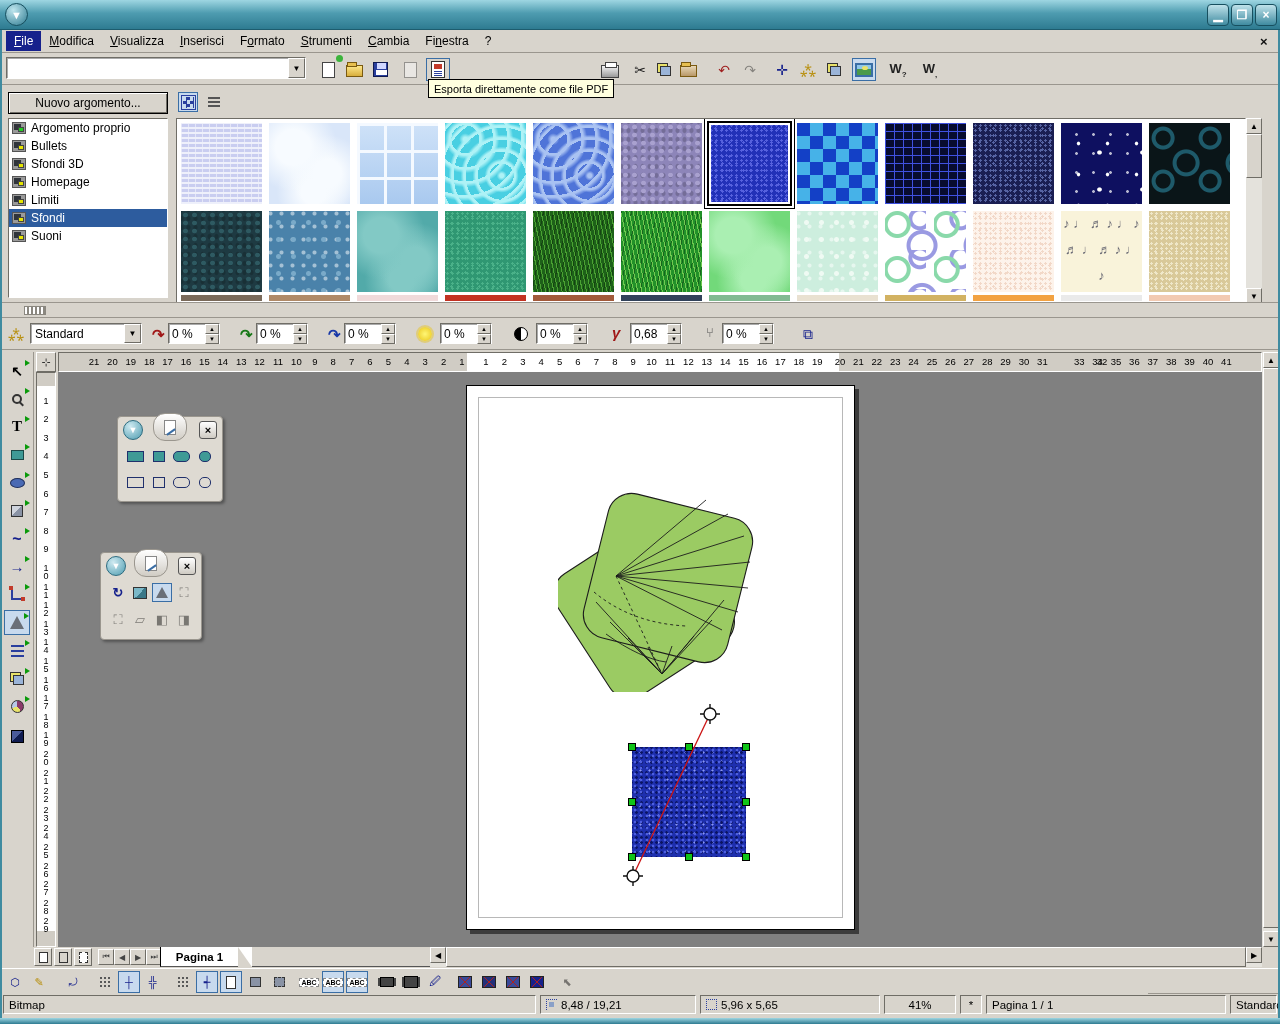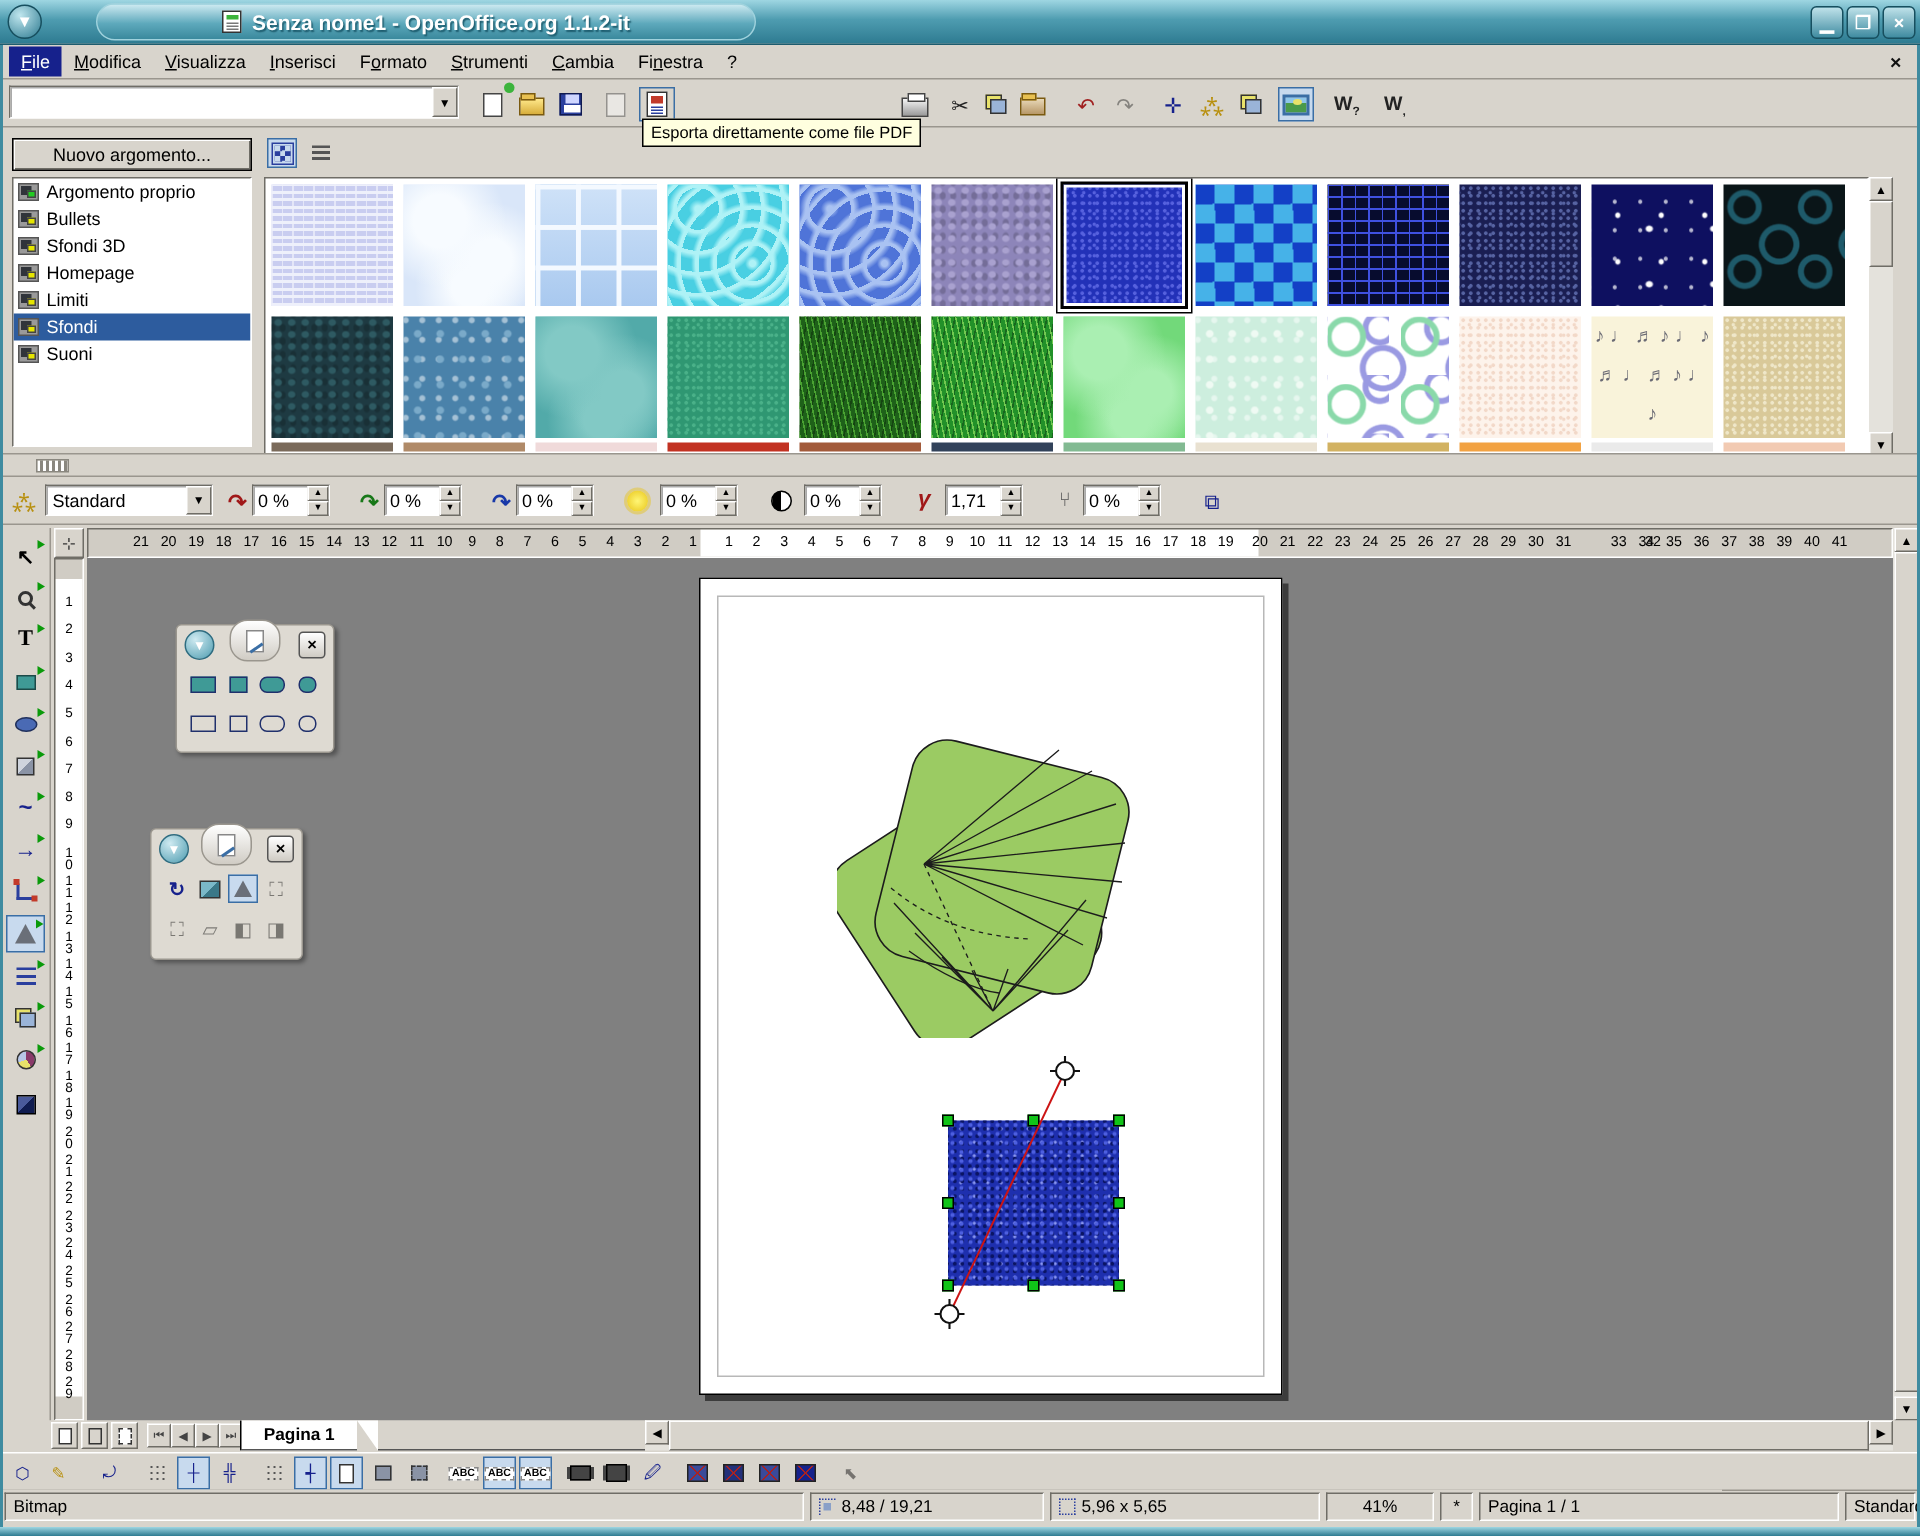--- a/index.html
+++ b/index.html
@@ -286,24 +286,20 @@
   .posicon::after{content:"";position:absolute;left:2px;top:2px;width:5px;height:5px;background:#8aa0c8;}
   .sizeicon{width:11px;height:11px;border:1px dotted #2a3f9e;background:#d8d4cc;}
 </style>
 </head>
 <body>
 
 <div id="window">
 
   <div id="titlebar" class="abs">
     <div id="sysbtn" class="abs">▼</div>
-    <div id="titlecapsule" class="abs">
-      <span class="docicon"></span>
-      <span class="txt">Senza nome1 - OpenOffice.org 1.1.2-it</span>
-    </div>
     <div class="winbtn abs" style="left:1207px">▁</div>
     <div class="winbtn abs" style="left:1231px">❐</div>
     <div class="winbtn abs" style="left:1255px">×</div>
   </div>
 
   <div id="menubar" class="abs">
       <span class="menu-item active"><u>F</u>ile</span>
       <span class="menu-item"><u>M</u>odifica</span>
       <span class="menu-item"><u>V</u>isualizza</span>
       <span class="menu-item"><u>I</u>nserisci</span>
@@ -521,21 +517,21 @@
     <span class="abs halfmoon" style="left:514px;top:9px"></span>
     <div class="spin" style="left:536px;width:52px">
         <span class="v">0 %</span>
         <span class="btns">
           <div>▲</div>
           <div>▼</div>
         </span>
       </div>
     <span class="abs arrowglyph" style="left:612px;top:6px;color:#a01818;font-style:italic">γ</span>
     <div class="spin" style="left:630px;width:52px">
-        <span class="v">1,71</span>
+        <span class="v">0,68</span>
         <span class="btns">
           <div>▲</div>
           <div>▼</div>
         </span>
       </div>
     <span class="abs wineglass" style="left:706px;top:7px">⑂</span>
     <div class="spin" style="left:722px;width:52px">
         <span class="v">0 %</span>
         <span class="btns">
           <div>▲</div>

